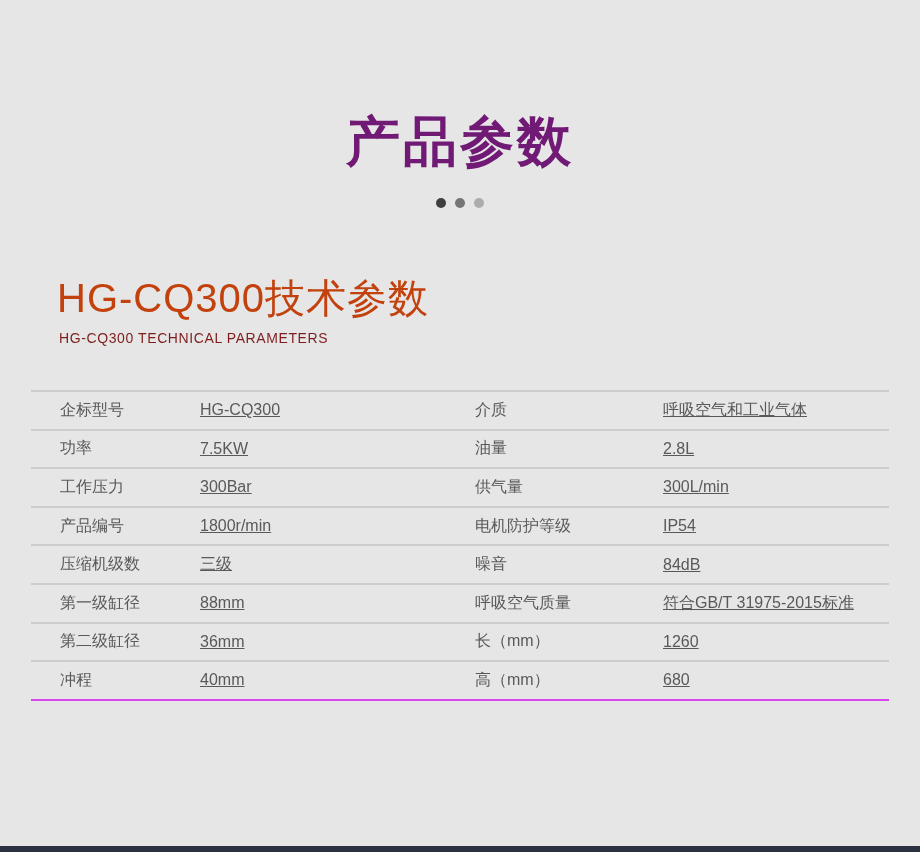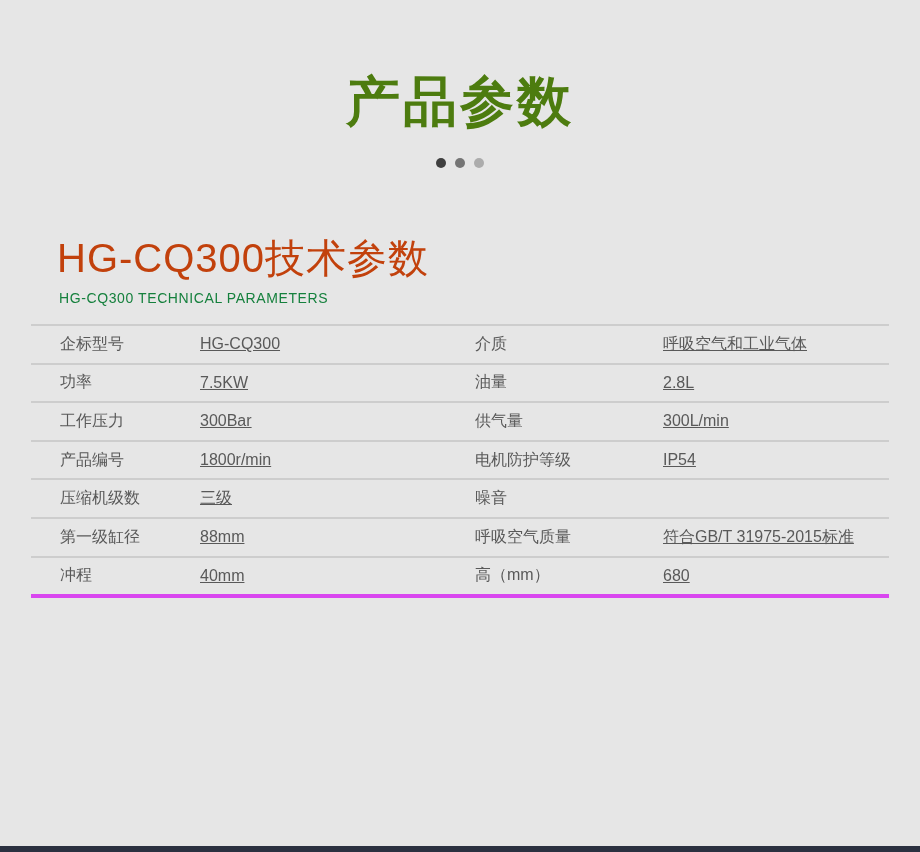--- a/index.html
+++ b/index.html
@@ -9,22 +9,23 @@
     width:920px;height:852px;
     background:#e6e6e6;
     overflow:hidden;
   }
   .main-title{
     padding-top:74px;
     text-align:center;
     font-size:54px;
     font-weight:700;
     letter-spacing:3px;
-    color:#4d7c0f;
+    color:#701a75;
     line-height:1;
+    margin-top:40px;
   }
   .dots{
     margin-top:30px;
     display:flex;
     justify-content:center;
     align-items:center;
     gap:9px;
     height:10px;
   }
   .dot{
@@ -36,26 +37,26 @@
     margin:70px 0 0 57px;
     font-size:40px;
     font-weight:200;
     color:#c2410c;
     line-height:1;
     letter-spacing:1px;
   }
   .section-subhead{
     margin:12px 0 0 59px;
     font-size:14px;
-    color:#15803d;
+    color:#7f1d1d;
     letter-spacing:0.6px;
   }
   .spec-table{
-    margin:18px 31px 0 31px;
-    border-bottom:4px solid #d946ef;
+    margin:44px 31px 0 31px;
+    border-bottom:2px solid #d946ef;
   }
   .spec-row{
     display:flex;
     align-items:center;
     box-sizing:border-box;
     height:38.6px;
     border-top:2px solid #cdcdcd;
     padding-left:29px;
     font-size:16px;
     color:#595959;
@@ -111,26 +112,33 @@
       <div class="spec-row">
         <div class="cell l-label">产品编号</div>
         <div class="cell l-value">1800r/min</div>
         <div class="cell r-label">电机防护等级</div>
         <div class="cell r-value">IP54</div>
       </div>
       <div class="spec-row">
         <div class="cell l-label">压缩机级数</div>
         <div class="cell l-value">三级</div>
         <div class="cell r-label">噪音</div>
+        <div class="cell r-value">84dB</div>
       </div>
       <div class="spec-row">
         <div class="cell l-label">第一级缸径</div>
         <div class="cell l-value">88mm</div>
         <div class="cell r-label">呼吸空气质量</div>
         <div class="cell r-value">符合GB/T 31975-2015标准</div>
+      </div>
+      <div class="spec-row">
+        <div class="cell l-label">第二级缸径</div>
+        <div class="cell l-value">36mm</div>
+        <div class="cell r-label">长（mm）</div>
+        <div class="cell r-value">1260</div>
       </div>
       <div class="spec-row">
         <div class="cell l-label">冲程</div>
         <div class="cell l-value">40mm</div>
         <div class="cell r-label">高（mm）</div>
         <div class="cell r-value">680</div>
       </div>
     </div>
 
   <div class="bottom-bar"></div>

